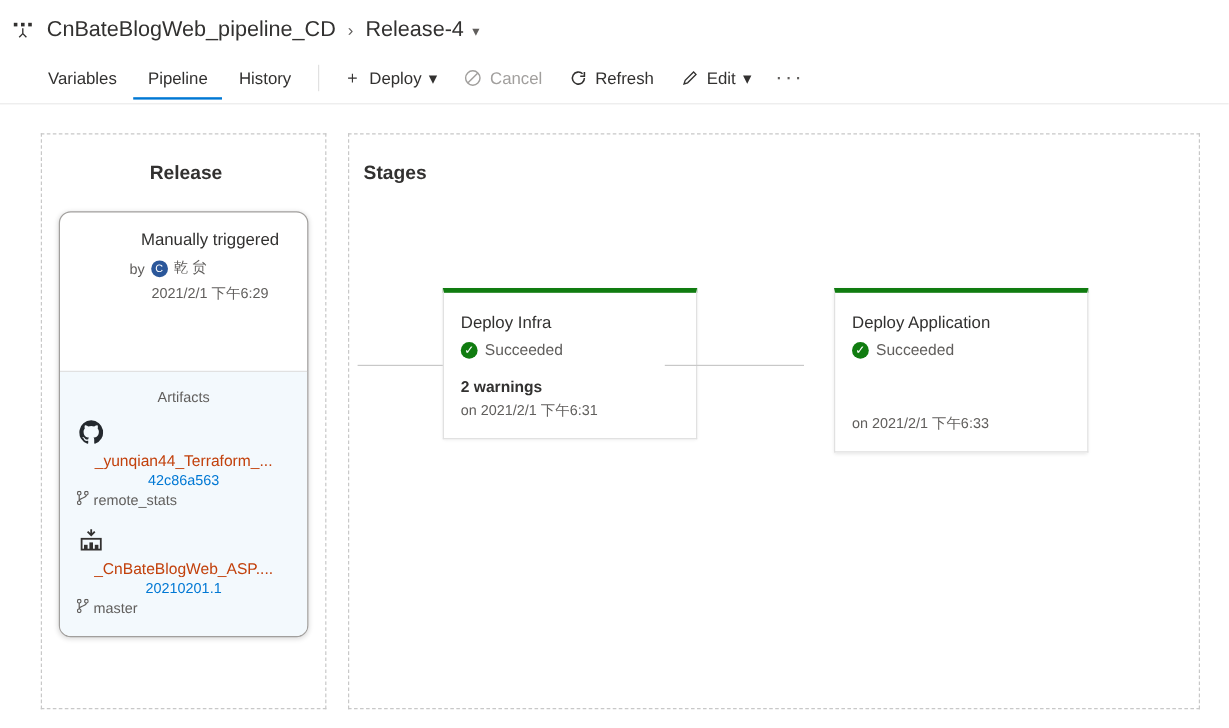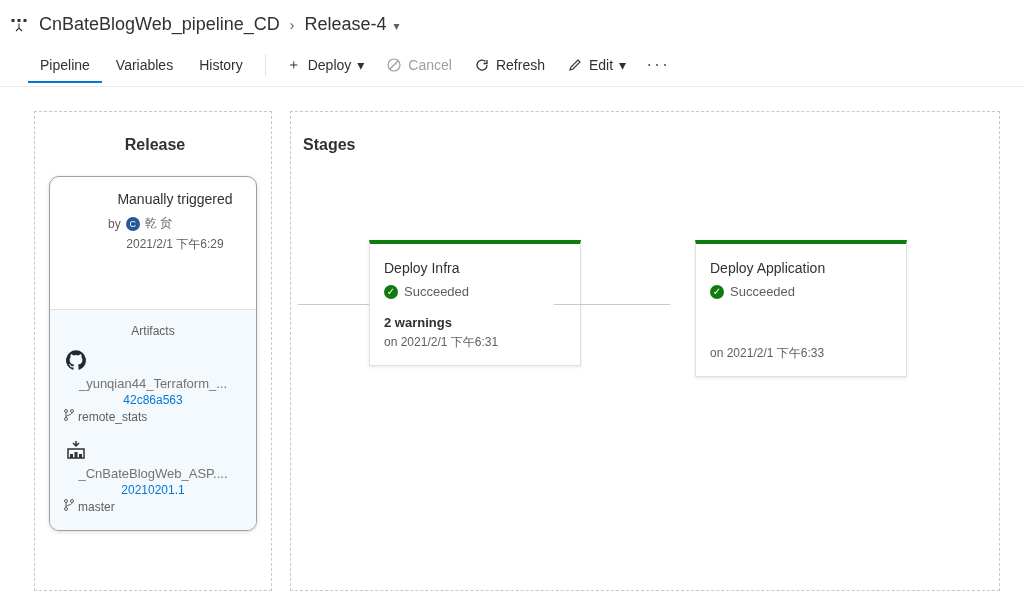--- a/index.html
+++ b/index.html
@@ -51,21 +51,21 @@
   .release-card { border:1px solid #a19f9d; border-radius:10px; background:#fff; box-shadow:0 1px 4px rgba(0,0,0,.15); overflow:hidden; margin:0 6px;}
   .rel-head { padding:14px 14px 12px;margin-left:44px; }
   .rel-head .trig { font-size:14px; margin-bottom:8px;}
   .rel-head .byline { font-size:12px; color:#605e5c; display:flex; align-items:center; gap:5px;}
   .rel-head .avatar { width:14px; height:14px; border-radius:50%; background:#2b579a; color:#fff; font-size:9px; display:inline-flex; align-items:center; justify-content:center;}
   .rel-head .time { font-size:12px; color:#605e5c; margin-top:4px;}
   .rel-art { padding:14px 14px 2px; background:#f3f9fd; border-top:1px solid #e1e1e1;margin-top:44px;}
   .rel-art .ah { font-size:12px; color:#605e5c; margin-bottom:10px;}
   .art-item { margin-bottom:14px;}
   .art-item .aicon { width:24px;height:24px; display:flex; align-items:center; justify-content:center; margin-bottom:4px;}
-  .art-item .aname { font-size:13px; color:#737373; white-space:nowrap; overflow:hidden; text-overflow:ellipsis;}
+  .art-item .aname { font-size:13px; color:#c2410c; white-space:nowrap; overflow:hidden; text-overflow:ellipsis;}
   .art-item .aver { font-size:12px; color:#0078d4; cursor:pointer; margin-top:2px;}
   .art-item .abranch { font-size:12px; color:#605e5c; display:flex; align-items:center; gap:4px; margin-top:2px;}
   
   .stage-row { display:flex; align-items:flex-start; padding:64px 0 0 70px; position:relative;}
   .connector { position:absolute; height:1px; background:#c8c8c8;}
   .conn1 { left:-1px; top:128px; width:71px;}
   .conn2 { left:255px; top:128px; width:116px;}
   .stage-card { width:212px; border:1px solid #e1e1e1; border-top:4px solid #107c10; background:#fff; box-shadow:0 1px 3px rgba(0,0,0,.1); padding:16px 14px 14px; }
   .stage-card + .stage-card { margin-left:114px;}
   .stage-card .sname { font-size:14px; margin-bottom:8px; color:#323130;}
@@ -89,22 +89,22 @@
   </span>
   <span class="bc-link">CnBateBlogWeb_pipeline_CD</span>
   <span class="sep">›</span>
   <span class="current">
     <span>Release-4</span>
     <span class="chev">▾</span>
   </span>
 </div>
 
 <div class="commandbar">
+  <div class="tabbtn">Variables</div>
   <div class="tabbtn active">Pipeline</div>
-  <div class="tabbtn">Variables</div>
   <div class="tabbtn">History</div>
   <div class="vdiv"></div>
 
   <div class="cmd">
     <span class="ic">＋</span>
     <span>Deploy</span>
     <span class="chev">▾</span>
   </div>
   <div class="cmd disabled">
     <span class="ic">

